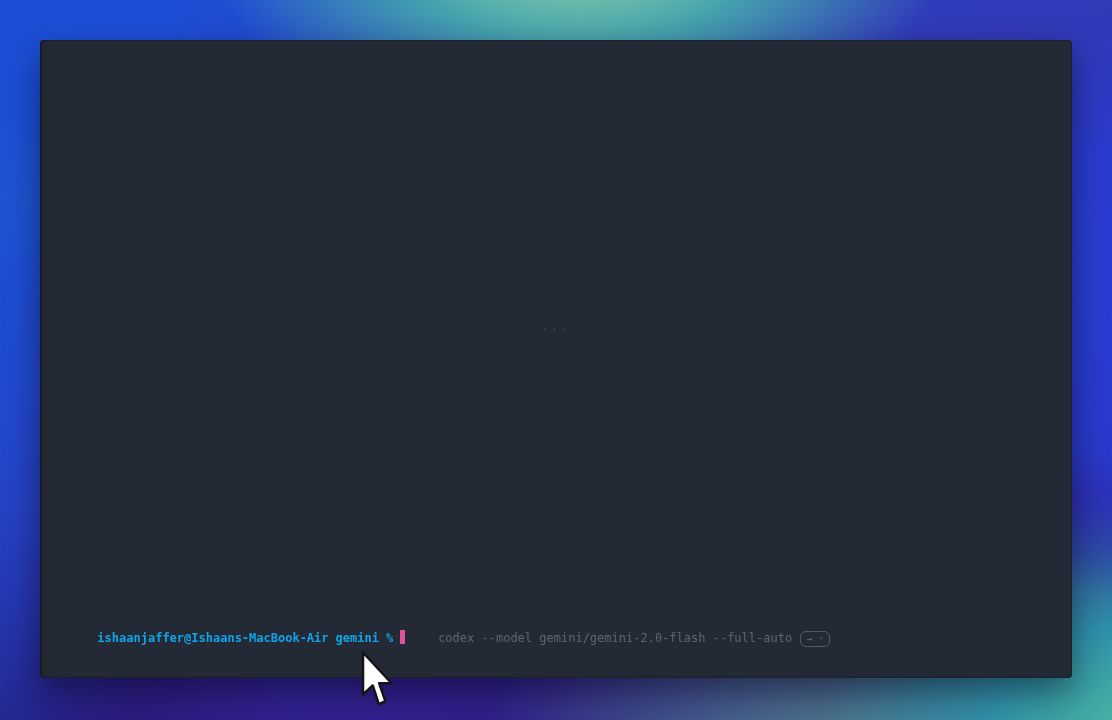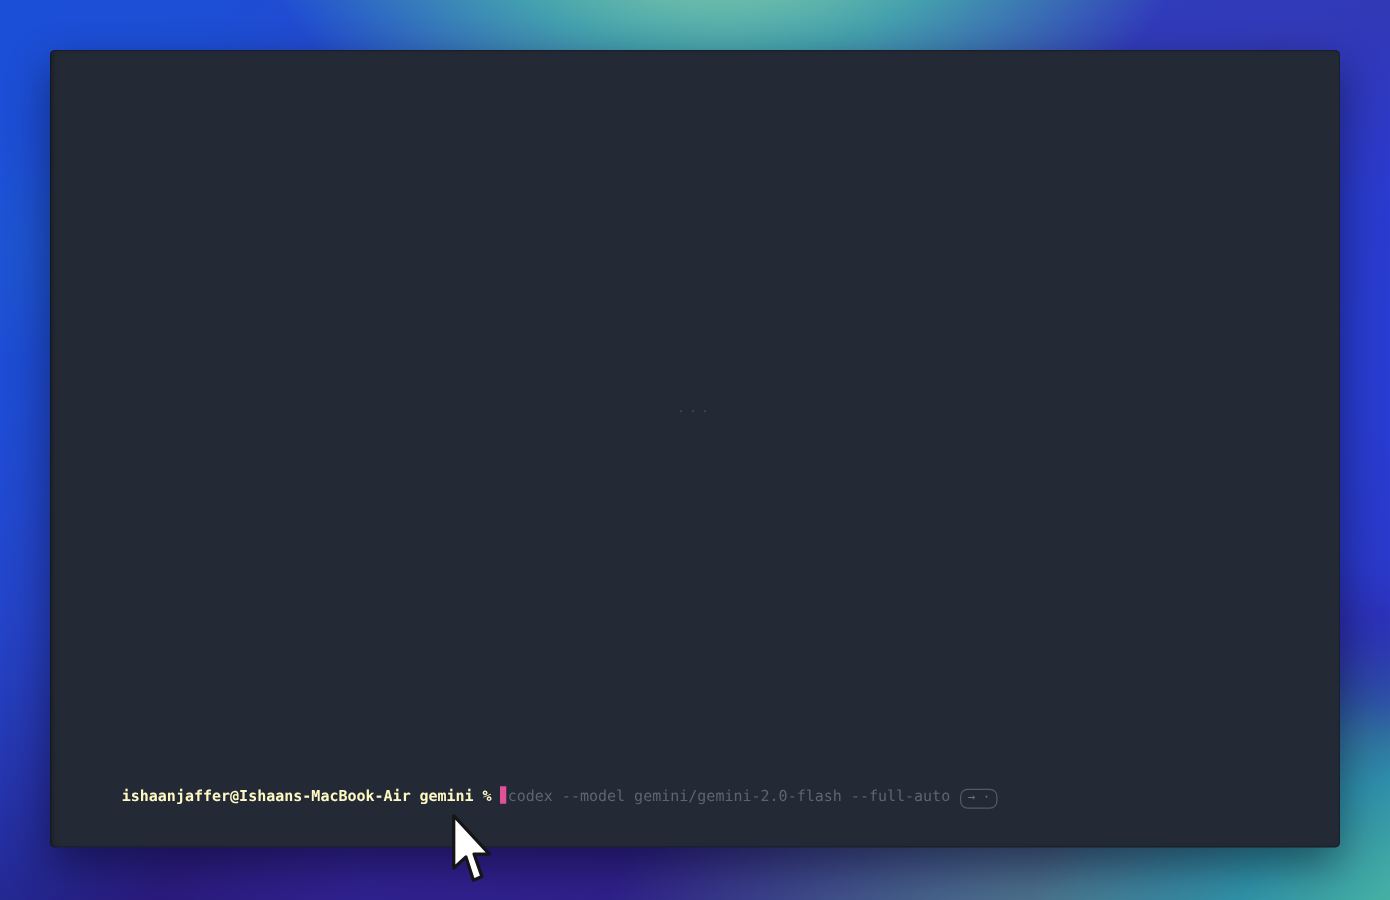--- a/index.html
+++ b/index.html
@@ -61,34 +61,34 @@
     position: absolute;
     left: 14px;
     right: 14px;
     bottom: 15px;
     font-size: 12px;
     line-height: 16px;
     white-space: pre;
     color: #e4e8ec;
   }
 
-  .prompt-strong { font-weight: 700; color: #fef9c3; }
+  .prompt-strong { font-weight: 700; color: #0ea5e9; }
   .gap { display: inline-block; width: 7px; }
 
   .caret {
     display: inline-block;
     width: 5px;
     height: 14px;
     margin-left: 7px;
     margin-right: 1px;
     vertical-align: -2px;
     background: #e0519a;
   }
 
-  .suggestion { color: #5d6474; font-weight: 400; }
+  .suggestion { color: #5d6474; font-weight: 400; margin-left: 32px; }
 
   .hint-badge {
     display: inline-block;
     margin-left: 8px;
     padding: 0 5px 1px 5px;
     border: 1px solid #525a69;
     border-radius: 6px;
     color: #6a7282;
     font-size: 10px;
     line-height: 13px;

